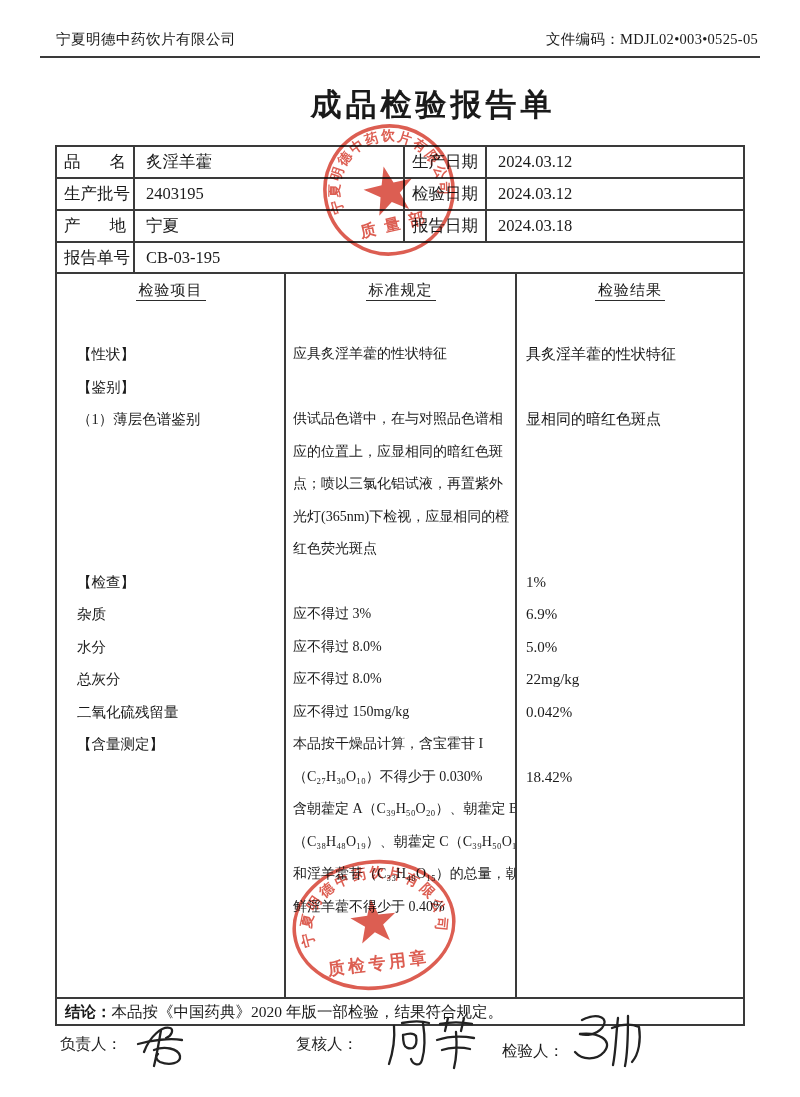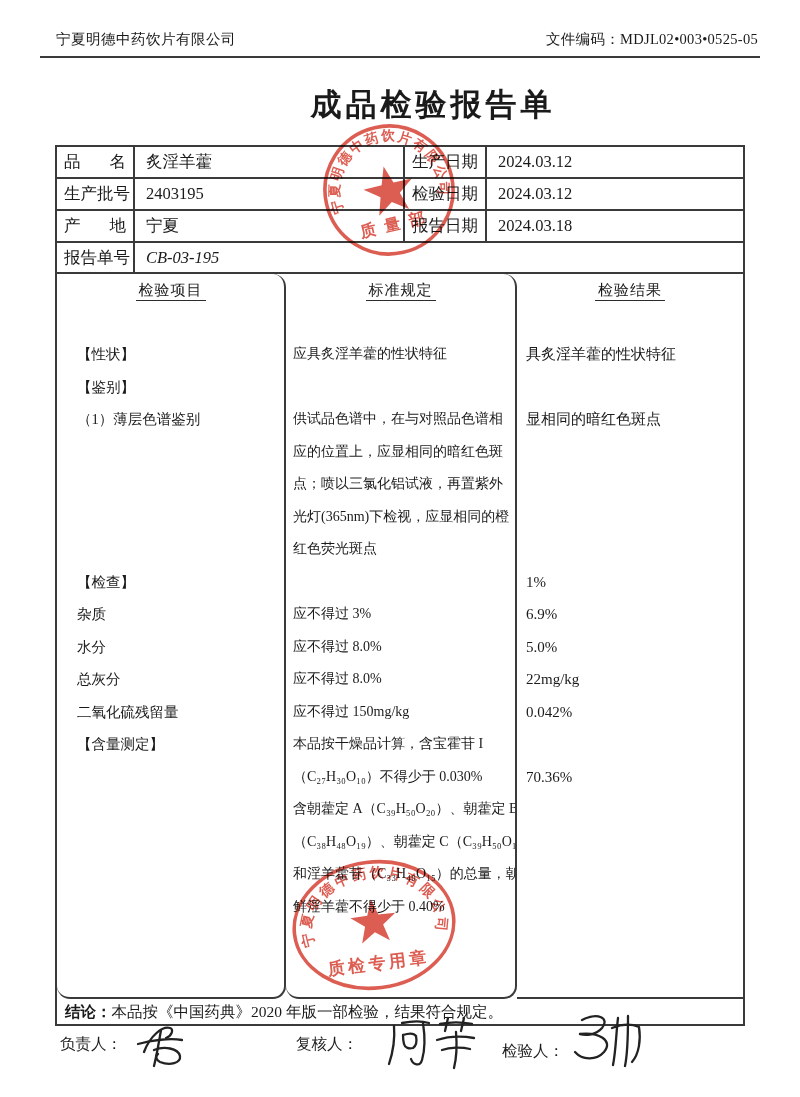--- a/index.html
+++ b/index.html
@@ -34,28 +34,28 @@
   }
   .icell{
     box-sizing:border-box;font-size:16.5px;
     display:flex;align-items:center;white-space:nowrap;overflow:hidden;
     border-bottom:2px solid #3a3a3a;
   }
   .icell.rb{border-right:2px solid #3a3a3a;}
   .ilabel{padding-left:7px;justify-content:space-between;}
   .ilabel .jlab{width:100%;padding-right:7px;display:flex;justify-content:space-between;}
   .ivalue{padding-left:11px;}
-  .span3{grid-column:2/5;font-style:italic;}
+  .span3{grid-column:2/5;}
   
   .main-grid{display:grid;grid-template-columns:229px 231px 1fr;}
   .mcol{
     box-sizing:border-box;height:725px;border-bottom:2px solid #3a3a3a;
     overflow:hidden;
   }
-  .mcol.rb{border-right:2px solid #3a3a3a;border-radius:13px;}
+  .mcol.rb{border-right:2px solid #3a3a3a;}
   .col-header{
     height:64px;box-sizing:border-box;padding-top:7px;
     text-align:center;font-size:15px;
   }
   .col-header span{border-bottom:1.5px solid #2c2c2c;padding:0 3px 2px 3px;letter-spacing:1px;}
   .mline{height:32.5px;line-height:32.5px;white-space:nowrap;overflow:visible;}
   .c-item .mline{padding-left:20px;font-size:14.5px;}
   .c-std  .mline{padding-left:7px;font-size:14px;}
   .c-res  .mline{padding-left:9px;font-size:15px;}
   
@@ -186,21 +186,21 @@
       <div class="mline"></div>
       <div class="mline"></div>
       <div class="mline"></div>
       <div class="mline"></div>
       <div class="mline">1%</div>
       <div class="mline">6.9%</div>
       <div class="mline">5.0%</div>
       <div class="mline">22mg/kg</div>
       <div class="mline">0.042%</div>
       <div class="mline"></div>
-      <div class="mline">70.36%</div>
+      <div class="mline">18.42%</div>
       <div class="mline"></div>
       <div class="mline"></div>
       <div class="mline"></div>
     </div>
   </div>
 
   <div class="concl">
     <span class="clabel">结论：</span><span>本品按《中国药典》2020 年版一部检验，结果符合规定。</span>
   </div>
 </div>

